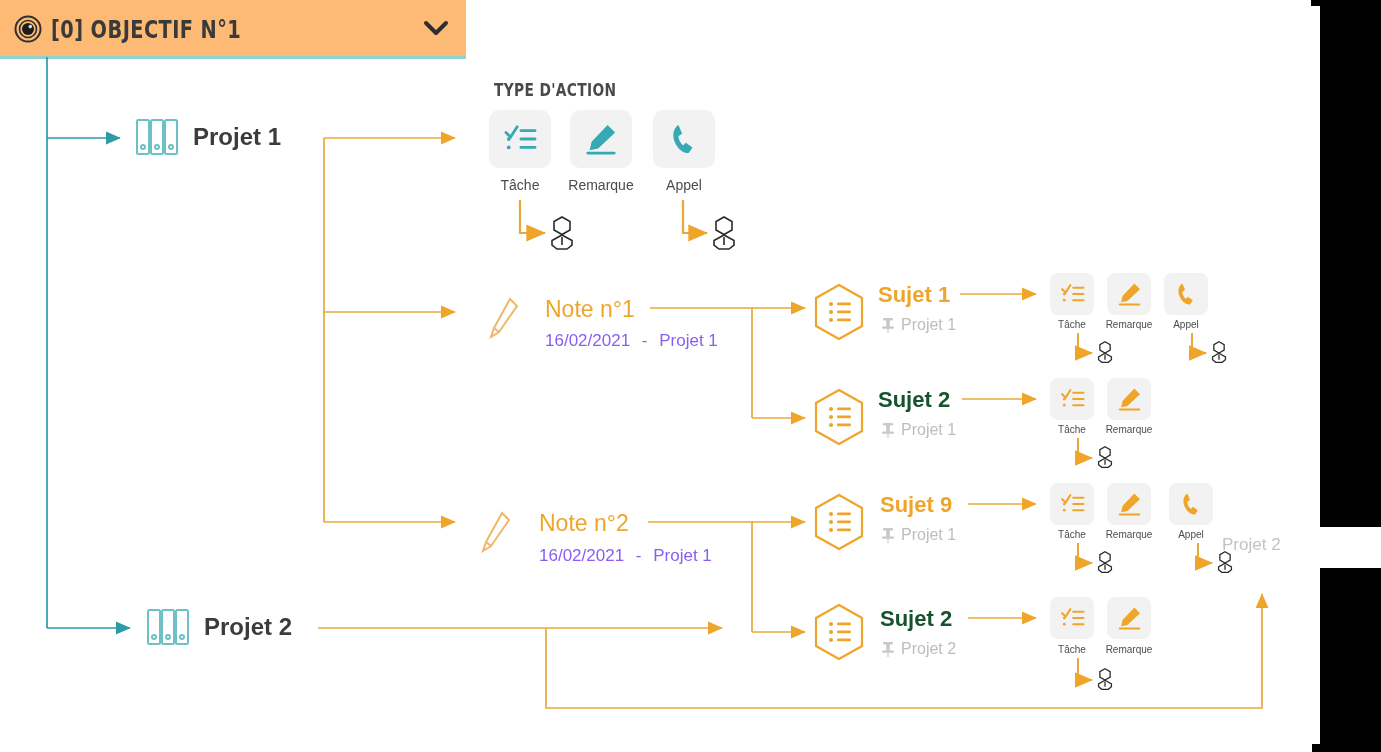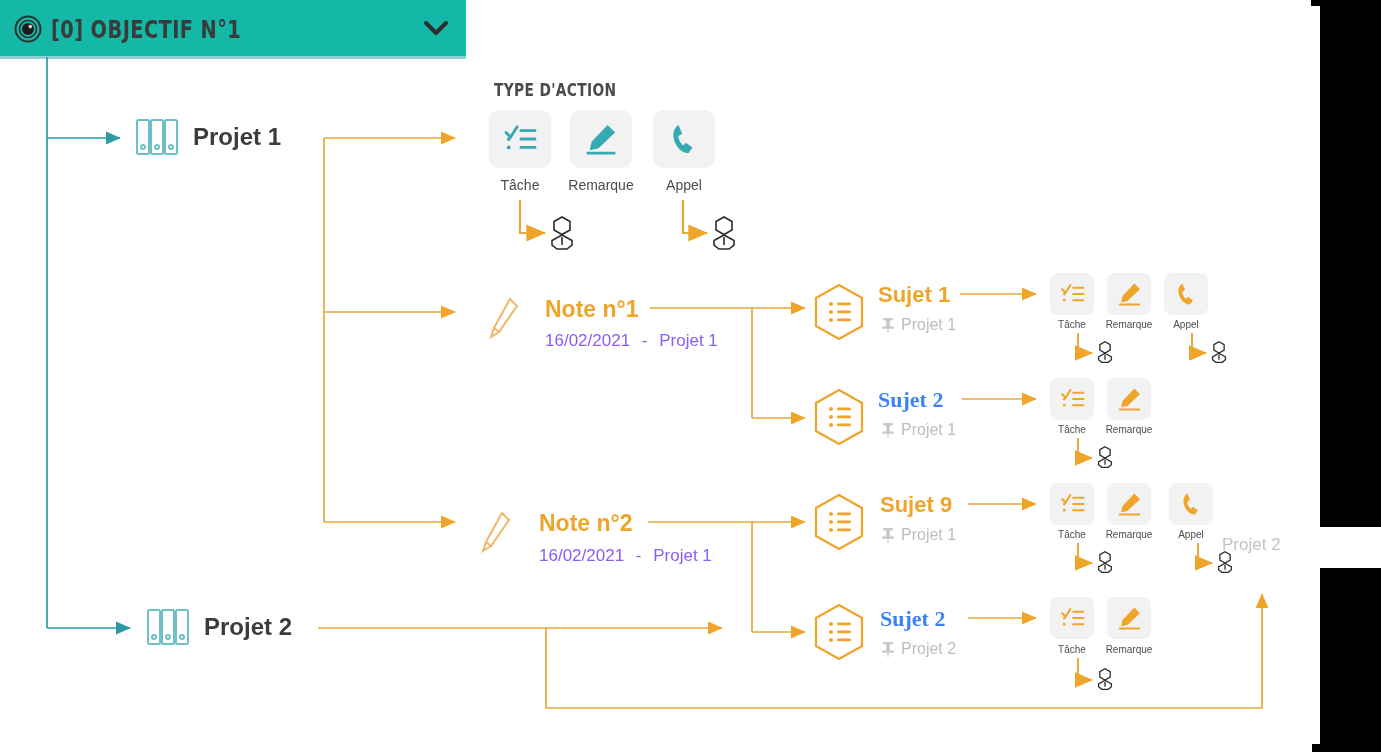--- a/index.html
+++ b/index.html
@@ -12,21 +12,21 @@
   #stage {
     position: relative;
     width: 1381px; height: 752px;
     background: #ffffff;
   }
 
   
   .header {
     position: absolute; left: 0; top: 0;
     width: 466px; height: 58px;
-    background: #14b8a6;
+    background: #fdba74;
     display: flex; align-items: center;
   }
   .header-underline {
     position: absolute; left: 0; top: 56px;
     width: 466px; height: 3px;
     background: #8ed2d6;
   }
   .hdr-icon { margin-left: 14px; width: 28px; height: 28px; flex: 0 0 auto; }
   .hdr-title {
     margin-left: 9px;
@@ -82,33 +82,33 @@
   .action-caption {
     position: absolute;
     font-size: 14px; color: #4c4c4c;
     text-align: center; white-space: nowrap;
   }
   .action-caption.small { font-size: 10px; color: #4c4c4c; }
 
   
   .note-title {
     position: absolute;
-    font-size: 23px; font-weight: 700;
+    font-size: 23px; font-weight: 400;
     color: #efa42a; white-space: nowrap;
   }
   .note-sub {
     position: absolute;
     font-size: 17px; color: #8b5cf6; white-space: nowrap;
   }
   .sujet-title {
     position: absolute;
     font-size: 22px; font-weight: 700; white-space: nowrap;
   }
   .sujet-title.hl { color: #efa42a; }
-  .sujet-title.dk { color: #3b82f6; font-family: Liberation Serif, serif; }
+  .sujet-title.dk { color: #14532d; }
   .sujet-sub {
     position: absolute;
     font-size: 16px; color: #bdbdbd; white-space: nowrap;
     display: flex; align-items: center; gap: 6px;
   }
   .standalone-proj {
     position: absolute;
     font-size: 17px; color: #c3c3c3; white-space: nowrap;
   }
 

